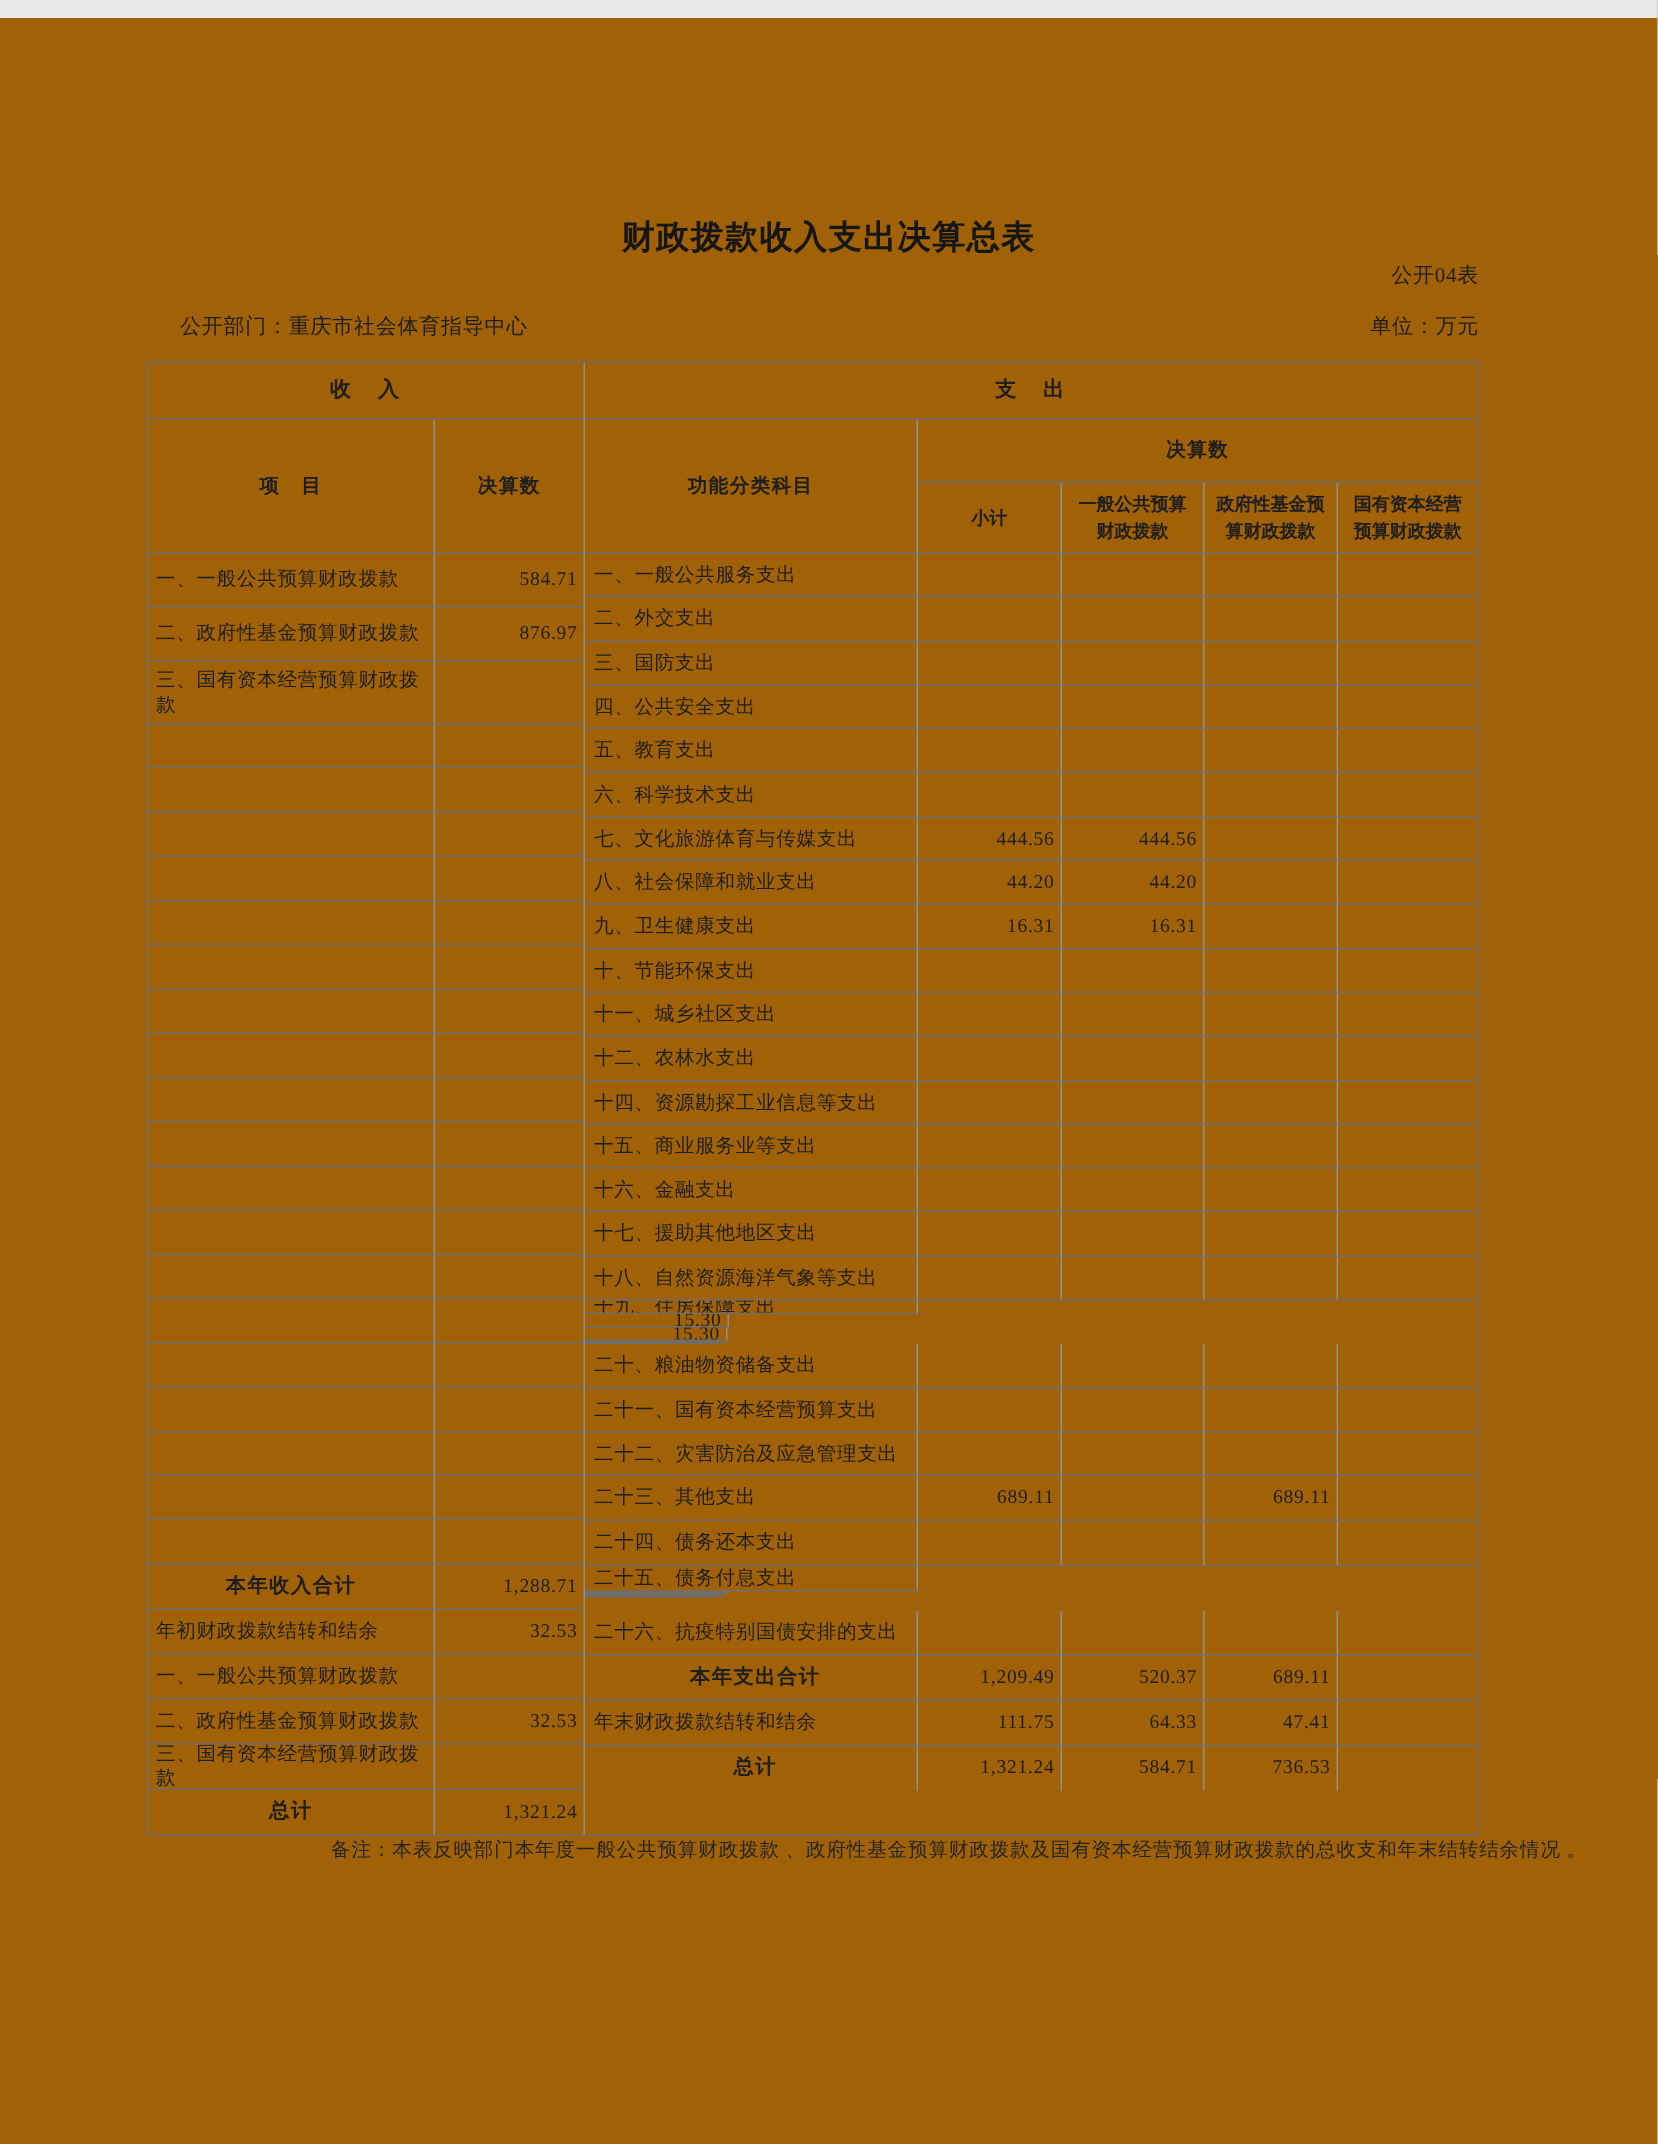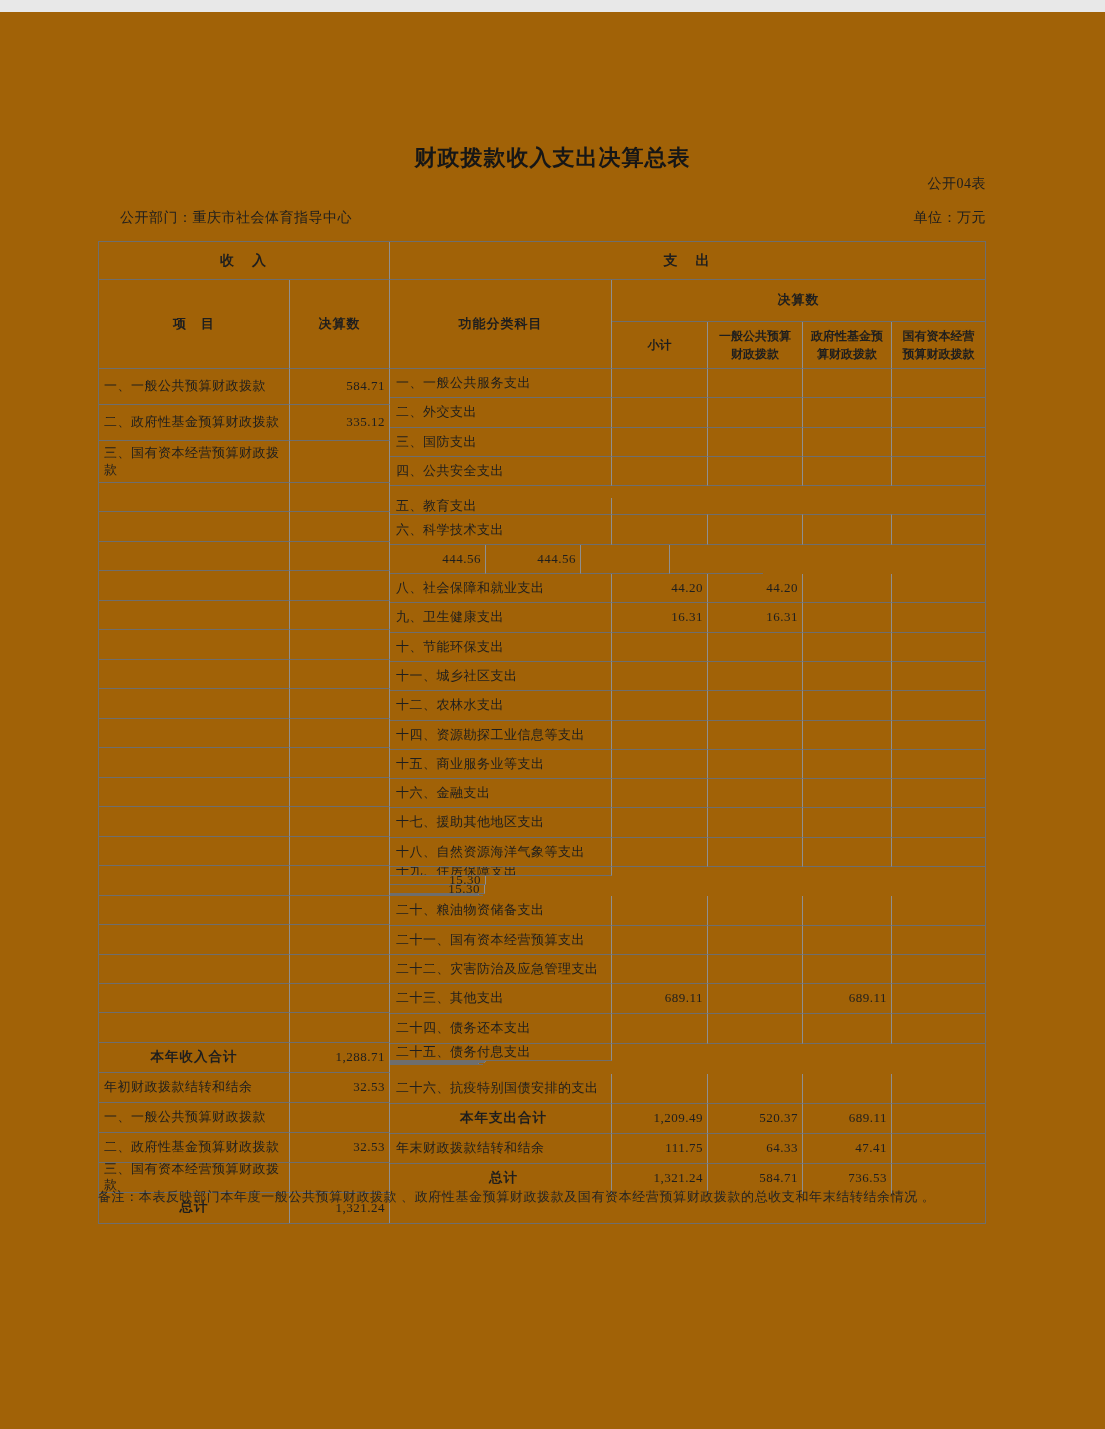--- a/index.html
+++ b/index.html
@@ -68,22 +68,22 @@
   .pane { display:flex; flex-direction:column; }
   .pane.left { width:291px; }
   .pane.right { width:595px; }
   .row { display:flex; width:100%; }
   .row .lab { padding-left:5px; letter-spacing:0.5px; }
   .pane.right .row .lab { padding-left:6px; }
   .row .val { justify-content:flex-end; padding-right:4px; letter-spacing:0.5px; }
   .row .ctr { justify-content:center; padding-left:0; font-weight:700; letter-spacing:1px; font-size:13.5px; }
   .row.lastrow .cell { border-bottom:none; }
   .note {
-    position:absolute; top:1176px; left:98px; width:960px;
-    font-size:13px; letter-spacing:0.6px; color:#242424;
+    position:absolute; top:1212px; left:98px; width:960px;
+    font-size:13px; letter-spacing:0.6px; color:#242424;text-align:right;
   }
 </style>
 </head>
 <body>
 
 <div class="page">
 
   <div class="title">财政拨款收入支出决算总表</div>
 
   <div class="table-code">公开04表</div>
@@ -116,21 +116,21 @@
     </div>
 
     <div class="body">
       <div class="pane left">
           <div class="row" style="height: 36px;">
             <div class="cell lab w-c1">一、一般公共预算财政拨款</div>
             <div class="cell val w-c2">584.71</div>
           </div>
           <div class="row" style="height: 36px;">
             <div class="cell lab w-c1">二、政府性基金预算财政拨款</div>
-            <div class="cell val w-c2">335.12</div>
+            <div class="cell val w-c2">876.97</div>
           </div>
           <div class="row" style="height: 42px;">
             <div class="cell lab w-c1">三、国有资本经营预算财政拨款</div>
             <div class="cell val w-c2"></div>
           </div>
           <div class="row" style="height: 29.47px;">
             <div class="cell lab w-c1"></div>
             <div class="cell val w-c2"></div>
           </div>
           <div class="row" style="height: 29.47px;">
@@ -252,35 +252,36 @@
             <div class="cell val w-c6"></div>
             <div class="cell val w-c7 last"></div>
           </div>
           <div class="row" style="height: 29.3px;">
             <div class="cell lab w-c3">四、公共安全支出</div>
             <div class="cell val w-c4"></div>
             <div class="cell val w-c5"></div>
             <div class="cell val w-c6"></div>
             <div class="cell val w-c7 last"></div>
           </div>
-          <div class="row" style="height: 29.3px; align-items: flex-end;">
+          <div class="row" style="height: 29.3px;">
             <div class="cell lab w-c3">五、教育支出</div>
             <div class="cell val w-c4"></div>
             <div class="cell val w-c5"></div>
             <div class="cell val w-c6"></div>
             <div class="cell val w-c7 last"></div>
           </div>
           <div class="row" style="height: 29.3px;">
             <div class="cell lab w-c3">六、科学技术支出</div>
             <div class="cell val w-c4"></div>
             <div class="cell val w-c5"></div>
             <div class="cell val w-c6"></div>
             <div class="cell val w-c7 last"></div>
           </div>
           <div class="row" style="height: 29.3px;">
+            <div class="cell lab w-c3">七、文化旅游体育与传媒支出</div>
             <div class="cell val w-c4">444.56</div>
             <div class="cell val w-c5">444.56</div>
             <div class="cell val w-c6"></div>
             <div class="cell val w-c7 last"></div>
           </div>
           <div class="row" style="height: 29.3px;">
             <div class="cell lab w-c3">八、社会保障和就业支出</div>
             <div class="cell val w-c4">44.20</div>
             <div class="cell val w-c5">44.20</div>
             <div class="cell val w-c6"></div>

